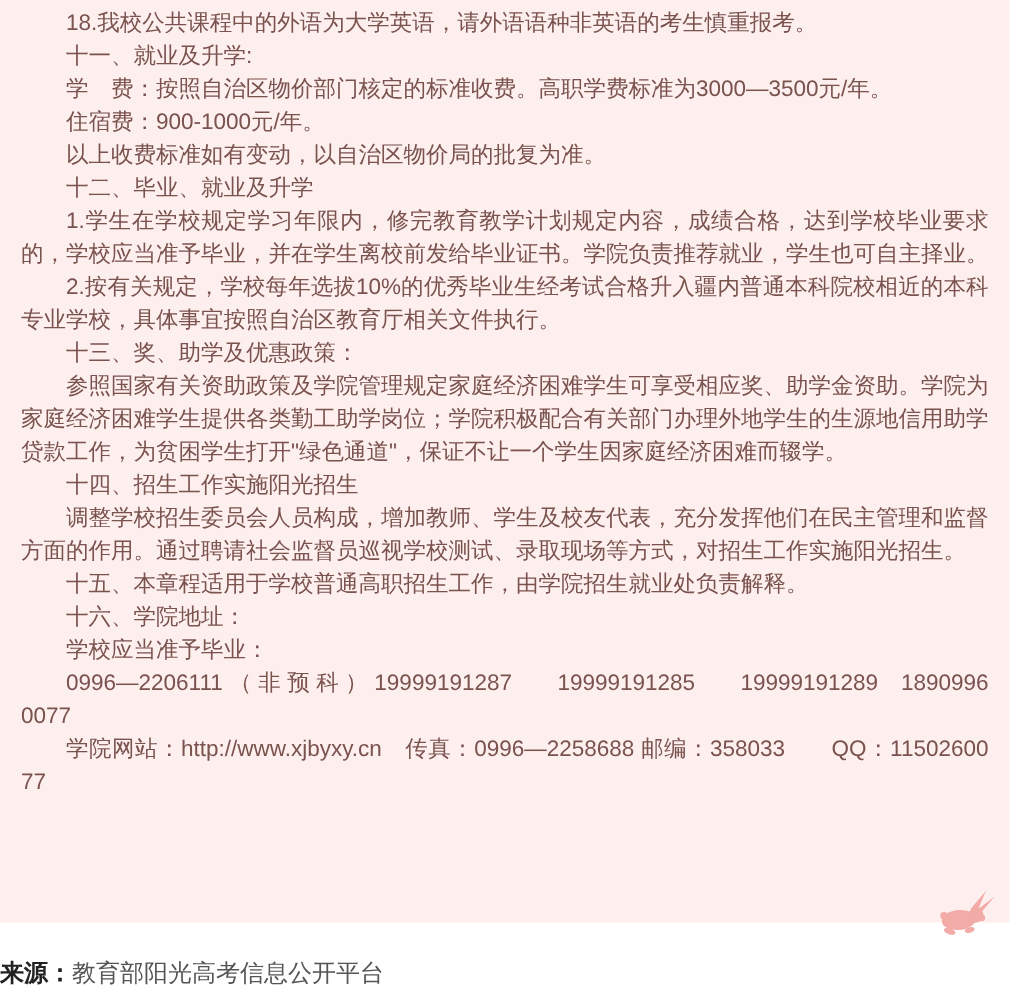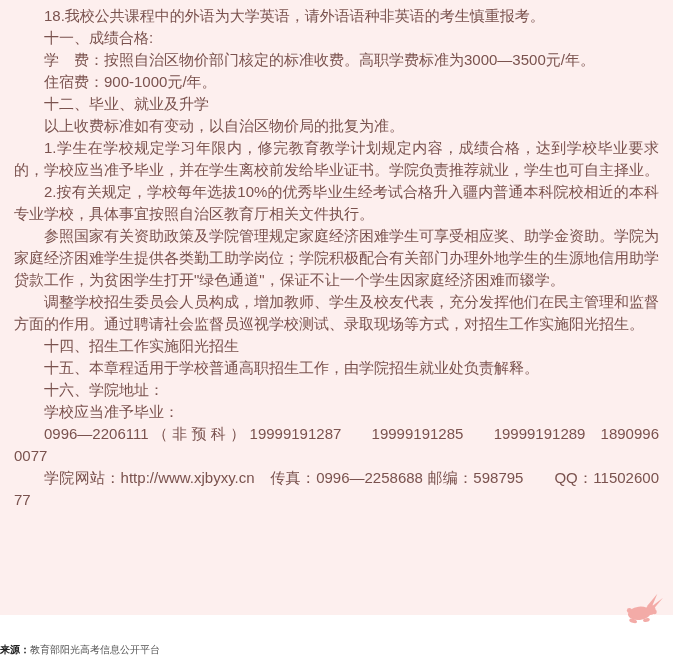--- a/index.html
+++ b/index.html
@@ -48,54 +48,55 @@
     left: 626px;
     top: 593px;
     width: 38px;
     height: 34px;
   }
   .rabbit svg { display: block; }
   .source-line {
     position: absolute;
     left: 0;
     top: 642px;
-    font-size: 10px;
+    font-size: 16px;
     line-height: 16px;
     white-space: nowrap;
   }
   .source-label {
     font-weight: bold;
     color: var(--source-label);
   }
   .source-text {
     color: var(--source-text);
   }
 </style>
 </head>
 <body>
 
 <div class="page">
 
   <div class="article">
       <p class="para">18.我校公共课程中的外语为大学英语，请外语语种非英语的考生慎重报考。</p>
-      <p class="para">十一、成绩合格:</p>
+      <p class="para">十一、就业及升学:</p>
       <p class="para">学　费：按照自治区物价部门核定的标准收费。高职学费标准为3000—3500元/年。</p>
       <p class="para">住宿费：900-1000元/年。</p>
+      <p class="para">以上收费标准如有变动，以自治区物价局的批复为准。</p>
       <p class="para">十二、毕业、就业及升学</p>
-      <p class="para">以上收费标准如有变动，以自治区物价局的批复为准。</p>
       <p class="para">1.学生在学校规定学习年限内，修完教育教学计划规定内容，成绩合格，达到学校毕业要求的，学校应当准予毕业，并在学生离校前发给毕业证书。学院负责推荐就业，学生也可自主择业。</p>
       <p class="para">2.按有关规定，学校每年选拔10%的优秀毕业生经考试合格升入疆内普通本科院校相近的本科专业学校，具体事宜按照自治区教育厅相关文件执行。</p>
+      <p class="para">十三、奖、助学及优惠政策：</p>
       <p class="para">参照国家有关资助政策及学院管理规定家庭经济困难学生可享受相应奖、助学金资助。学院为家庭经济困难学生提供各类勤工助学岗位；学院积极配合有关部门办理外地学生的生源地信用助学贷款工作，为贫困学生打开"绿色通道"，保证不让一个学生因家庭经济困难而辍学。</p>
+      <p class="para">十四、招生工作实施阳光招生</p>
       <p class="para">调整学校招生委员会人员构成，增加教师、学生及校友代表，充分发挥他们在民主管理和监督方面的作用。通过聘请社会监督员巡视学校测试、录取现场等方式，对招生工作实施阳光招生。</p>
-      <p class="para">十四、招生工作实施阳光招生</p>
       <p class="para">十五、本章程适用于学校普通高职招生工作，由学院招生就业处负责解释。</p>
       <p class="para">十六、学院地址：</p>
       <p class="para">学校应当准予毕业：</p>
       <p class="para">0996—2206111 （ 非 预 科 ） 19999191287　　19999191285　　19999191289　18909960077</p>
-      <p class="para">学院网站：http://www.xjbyxy.cn　传真：0996—2258688 邮编：598795　　QQ：1150260077</p>
+      <p class="para">学院网站：http://www.xjbyxy.cn　传真：0996—2258688 邮编：358033　　QQ：1150260077</p>
     </div>
 
   <div class="rabbit">
     <svg width="38" height="34" viewBox="0 0 40 34" xmlns="http://www.w3.org/2000/svg">
       <g fill="var(--rabbit)">
         <polygon points="22,13 33,0 27,14"></polygon>
         <polygon points="26,14 39,4 29,16"></polygon>
         <circle cx="26" cy="17" r="5.2"></circle>
         <circle cx="30" cy="19" r="2.4"></circle>
         <ellipse cx="14" cy="20.5" rx="12" ry="7" transform="rotate(-6 14 20.5)"></ellipse>

